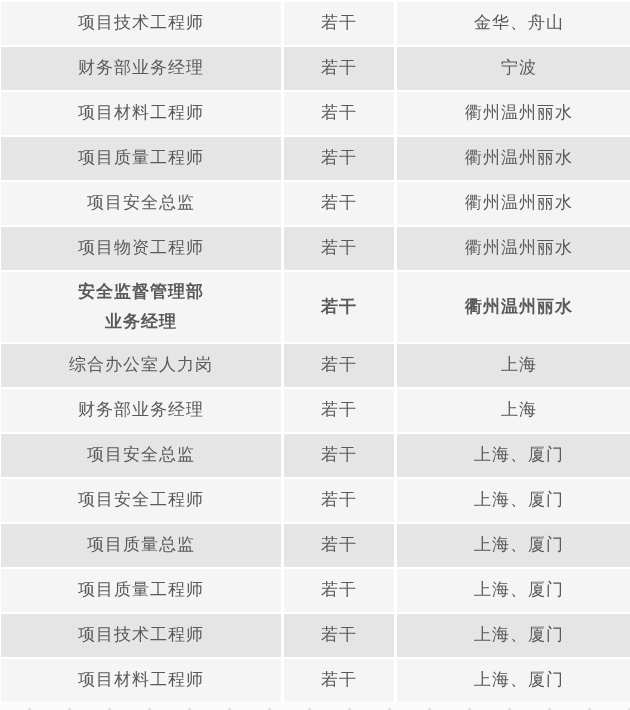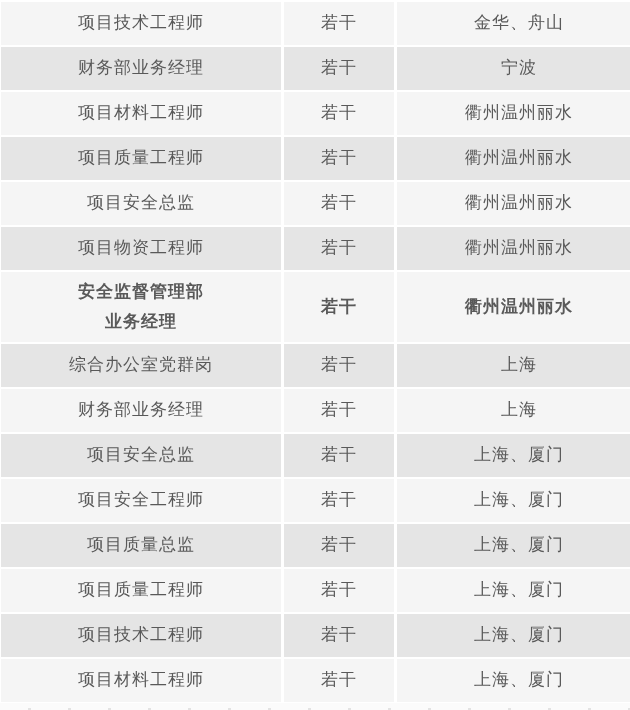--- a/index.html
+++ b/index.html
@@ -113,21 +113,21 @@
         </tr>
         <tr class="light tall">
           <td class="position-cell">
             <div class="line">安全监督管理部</div>
             <div class="line">业务经理</div>
           </td>
           <td>若干</td>
           <td>衢州温州丽水</td>
         </tr>
         <tr class="dark">
-          <td class="position-cell">综合办公室党群岗</td>
+          <td class="position-cell">综合办公室人力岗</td>
           <td>若干</td>
           <td>上海</td>
         </tr>
         <tr class="light">
           <td class="position-cell">财务部业务经理</td>
           <td>若干</td>
           <td>上海</td>
         </tr>
         <tr class="dark">
           <td class="position-cell">项目安全总监</td>

